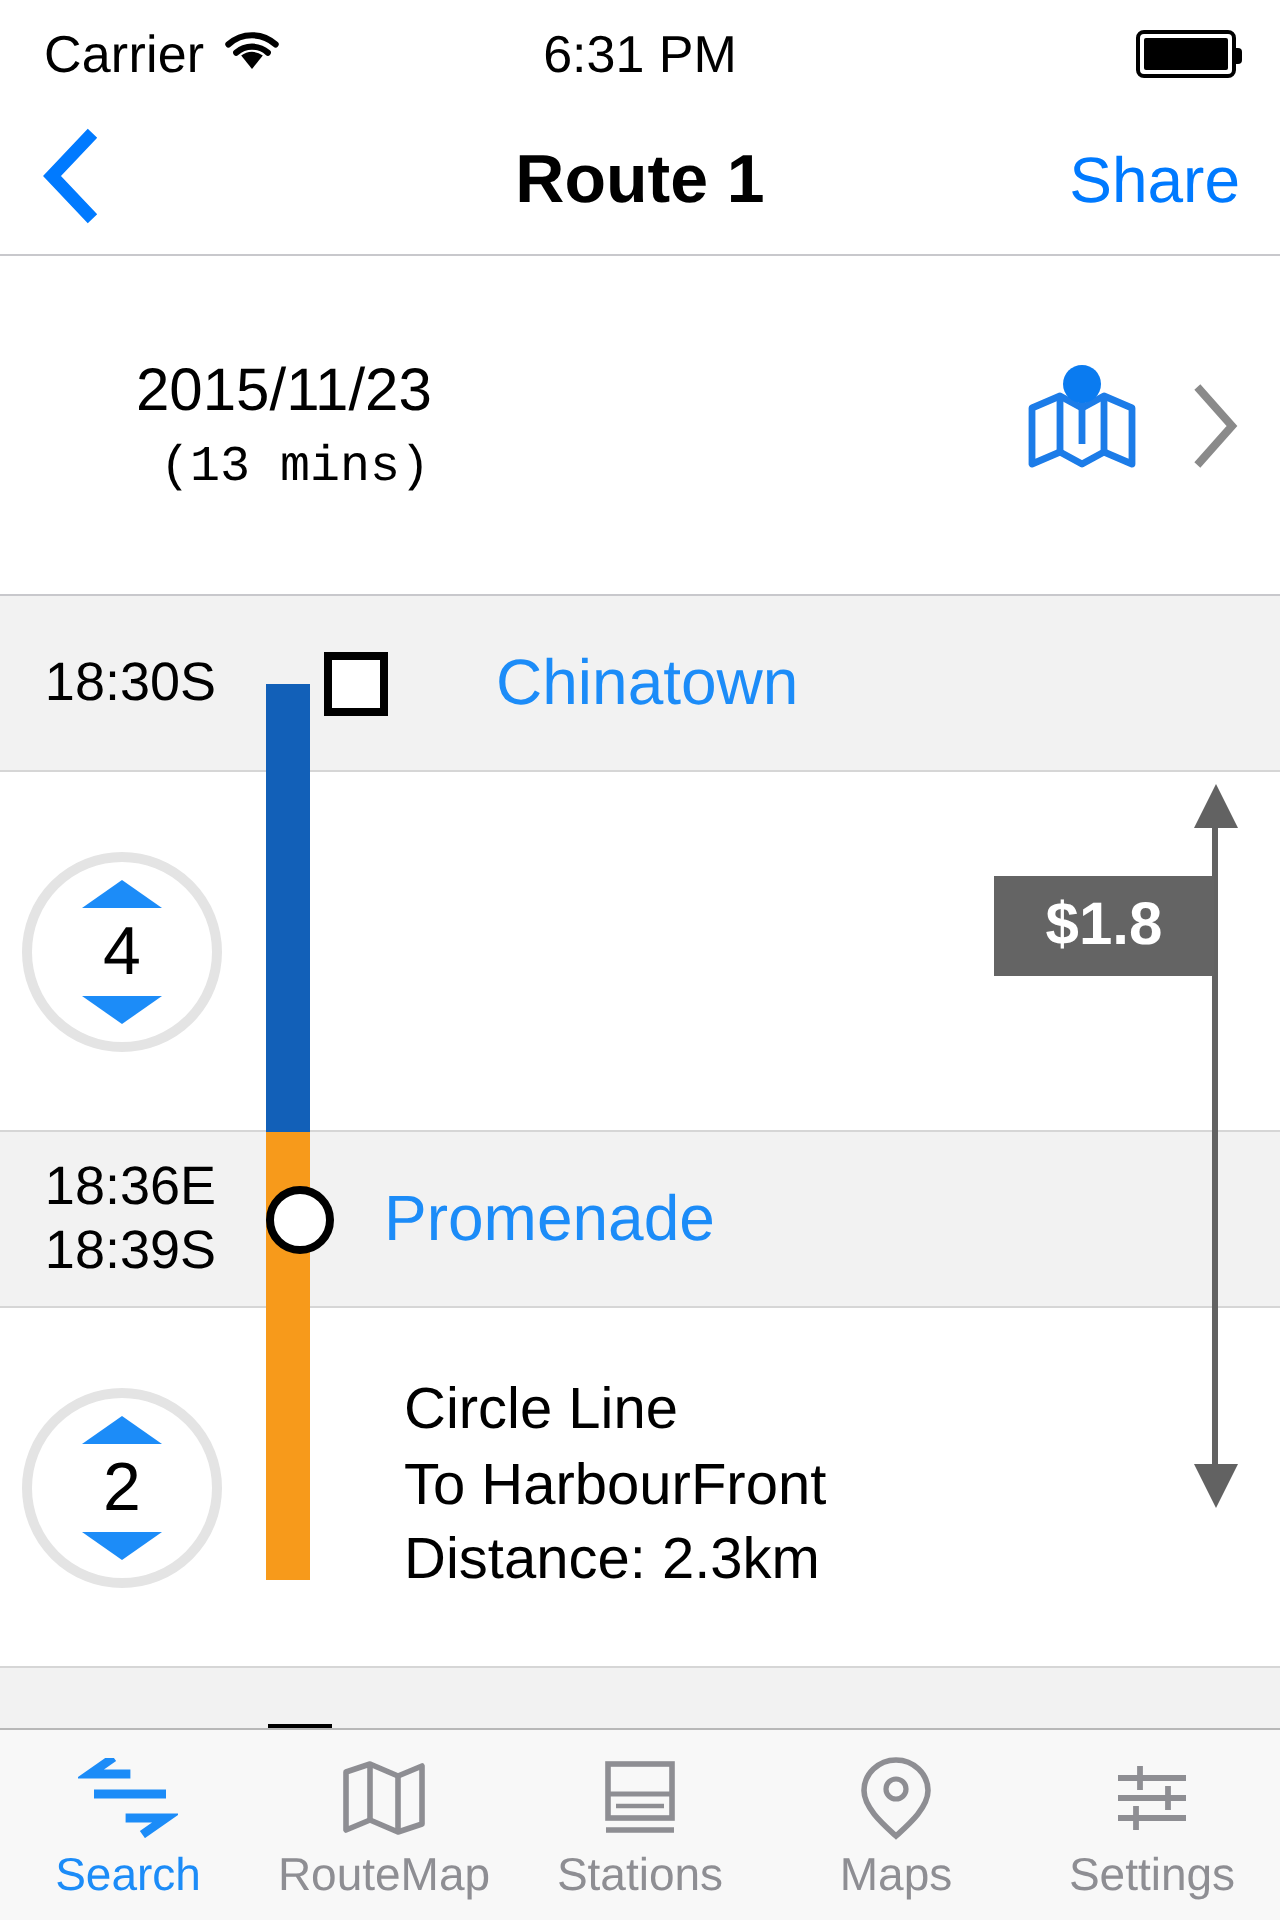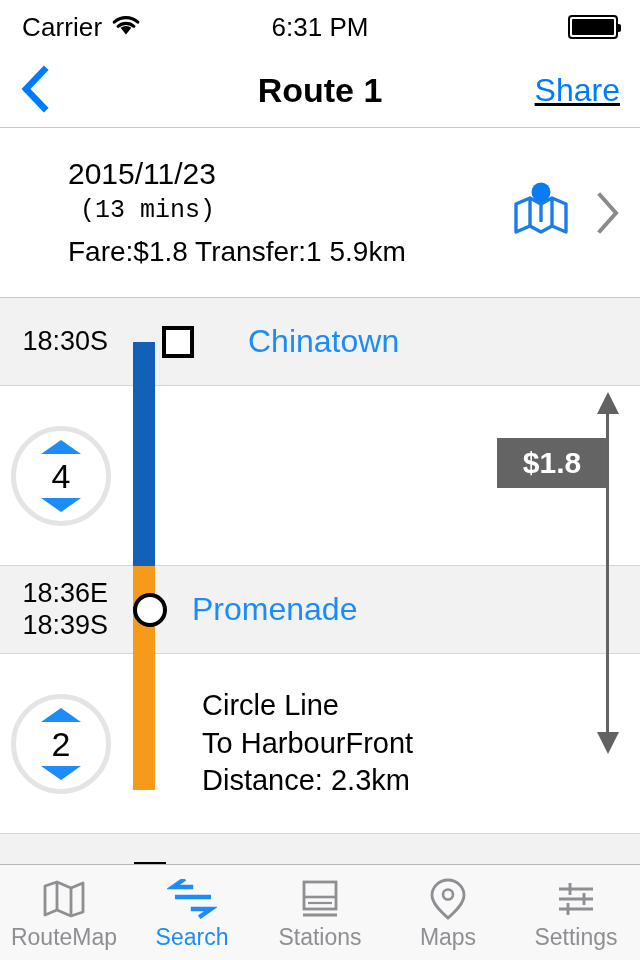--- a/index.html
+++ b/index.html
@@ -90,21 +90,20 @@
   .nav-bar {
     height: 74px;
     flex: 0 0 74px;
     background: #ffffff;
     border-bottom: 1px solid #c8c8cc;
     box-sizing: border-box;
     display: flex;
     align-items: center;
     position: relative;
     padding: 0 20px;
-    text-decoration: underline;
   }
   .nav-back {
     width: 44px;
     height: 56px;
     display: flex;
     align-items: center;
     justify-content: flex-start;
     cursor: pointer;
   }
   .nav-title {
@@ -425,21 +424,20 @@
     <div class="nav-title">Route 1</div>
     <div class="nav-share">Share</div>
   </div>
 
   <div class="summary">
     <div class="summary-text">
       <div class="sum-date">2015/11/23</div>
       <div class="sum-times">
         <span class="sum-duration">(13 mins)</span>
       </div>
-      <div class="sum-fare">Fare:$1.8 Transfer:1  5.9km</div>
     </div>
     <div class="summary-map-icon">
       <svg width="62" height="62" viewBox="0 0 62 62">
         <path d="M6 22 L20 16 L31 22 L42 16 L56 22 L56 50 L42 44 L31 50 L20 44 L6 50 Z" fill="none" stroke="#1c7ce8" stroke-width="3.4" stroke-linejoin="round"></path>
         <line x1="20" y1="16" x2="20" y2="44" stroke="#1c7ce8" stroke-width="3.4"></line>
         <line x1="42" y1="16" x2="42" y2="44" stroke="#1c7ce8" stroke-width="3.4"></line>
         <line x1="31" y1="12" x2="31" y2="40" stroke="#1c7ce8" stroke-width="3.4"></line>
         <circle cx="31" cy="10" r="9.5" fill="#0a7bf0"></circle>
       </svg>
     </div>
@@ -517,40 +515,40 @@
       <div class="head-up"></div>
       <div class="shaft" style="top:4px; bottom:4px;"></div>
       <div class="head-down"></div>
     </div>
     <div class="fare-badge" style="left:497px; top:140px; width:110px; height:50px;">$1.8</div>
 
   </div>
 
   <div class="tab-bar">
 
+    <div class="tab active">
+      <div class="tab-icon">
+        <svg width="50" height="40" viewBox="0 0 50 40">
+          <path d="M24 8 L6 8 L16 1" stroke="#1c8cf8" stroke-width="4.4" fill="none" stroke-linecap="square"></path>
+          <line x1="8" y1="18" x2="44" y2="18" stroke="#1c8cf8" stroke-width="4.4"></line>
+          <path d="M26 30 L44 30 L34 37" stroke="#1c8cf8" stroke-width="4.4" fill="none" stroke-linecap="square"></path>
+        </svg>
+      </div>
+      <div class="tab-label">Search</div>
+    </div>
+
     <div class="tab">
       <div class="tab-icon">
         <svg width="44" height="40" viewBox="0 0 44 40">
           <path d="M3 7 L15 3 L29 9 L41 4 L41 33 L29 37 L15 31 L3 36 Z" fill="none" stroke="#8e8e93" stroke-width="2.8" stroke-linejoin="round"></path>
           <line x1="15" y1="3" x2="15" y2="31" stroke="#8e8e93" stroke-width="2.8"></line>
           <line x1="29" y1="9" x2="29" y2="37" stroke="#8e8e93" stroke-width="2.8"></line>
         </svg>
       </div>
       <div class="tab-label">RouteMap</div>
-    </div>
-
-    <div class="tab active">
-      <div class="tab-icon">
-        <svg width="50" height="40" viewBox="0 0 50 40">
-          <path d="M24 8 L6 8 L16 1" stroke="#1c8cf8" stroke-width="4.4" fill="none" stroke-linecap="square"></path>
-          <line x1="8" y1="18" x2="44" y2="18" stroke="#1c8cf8" stroke-width="4.4"></line>
-          <path d="M26 30 L44 30 L34 37" stroke="#1c8cf8" stroke-width="4.4" fill="none" stroke-linecap="square"></path>
-        </svg>
-      </div>
-      <div class="tab-label">Search</div>
     </div>
 
     <div class="tab">
       <div class="tab-icon">
         <svg width="44" height="42" viewBox="0 0 44 42">
           <rect x="6" y="4" width="32" height="27" fill="none" stroke="#8e8e93" stroke-width="2.8"></rect>
           <line x1="6" y1="19" x2="38" y2="19" stroke="#8e8e93" stroke-width="2.6"></line>
           <line x1="10" y1="25" x2="34" y2="25" stroke="#8e8e93" stroke-width="2.2"></line>
           <line x1="5" y1="37" x2="39" y2="37" stroke="#8e8e93" stroke-width="2.8"></line>
         </svg>

